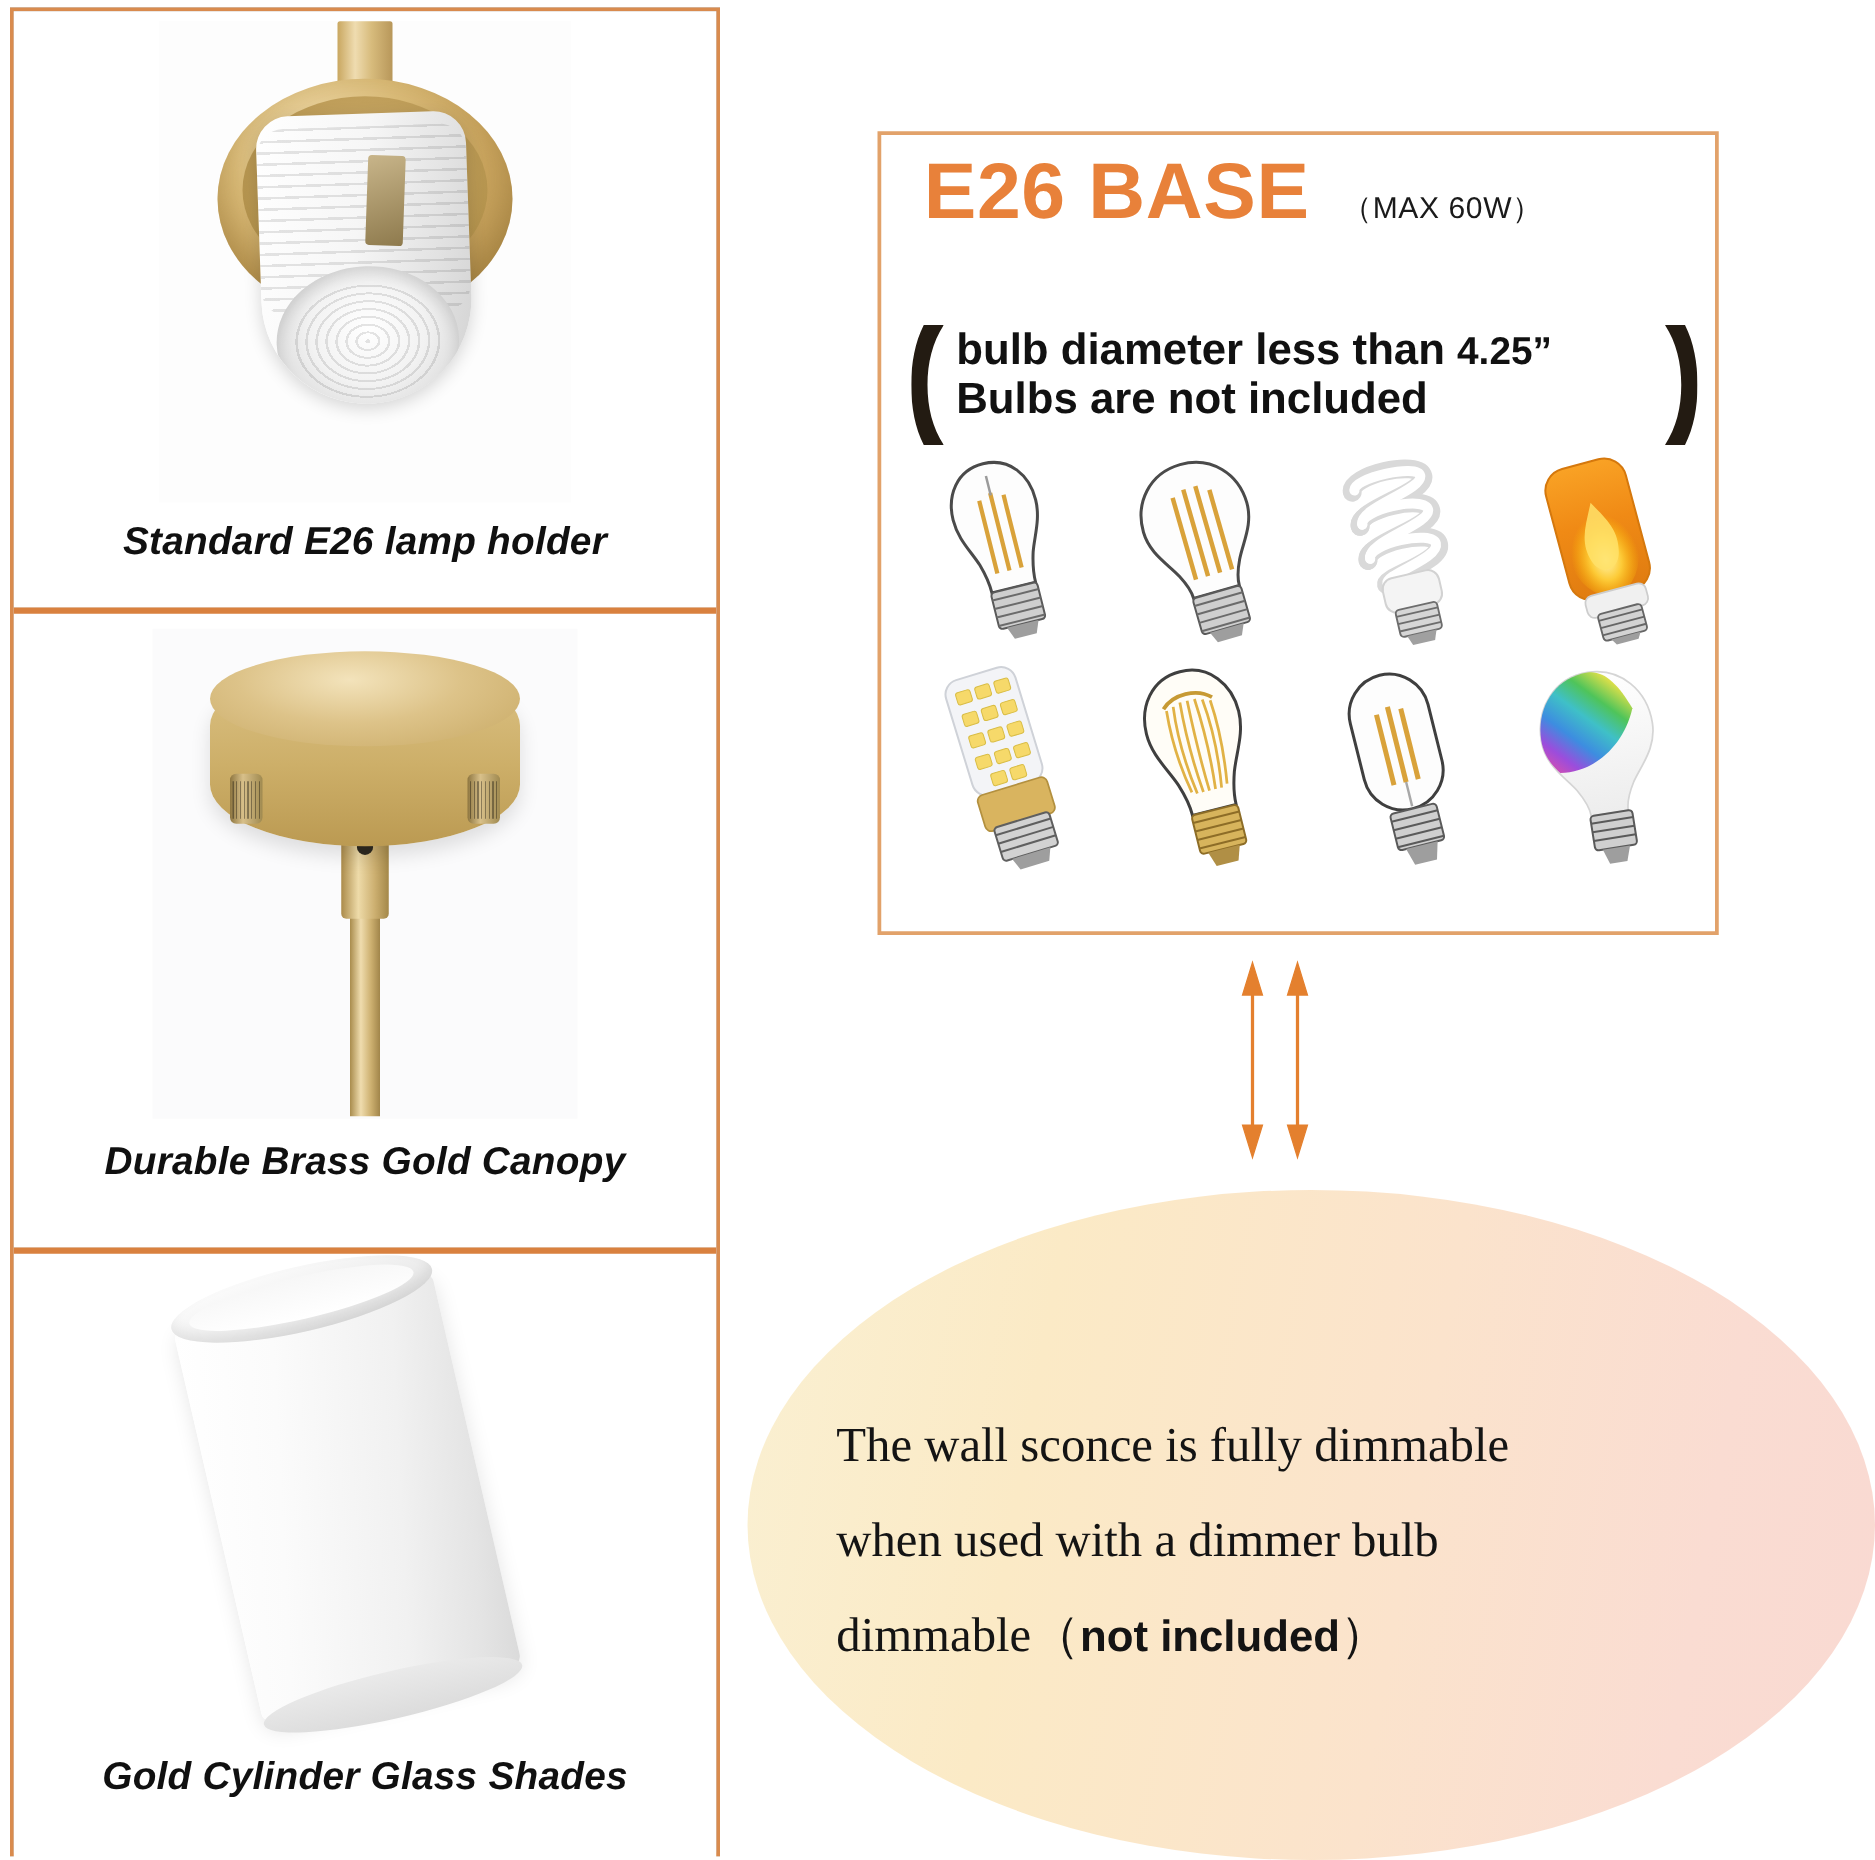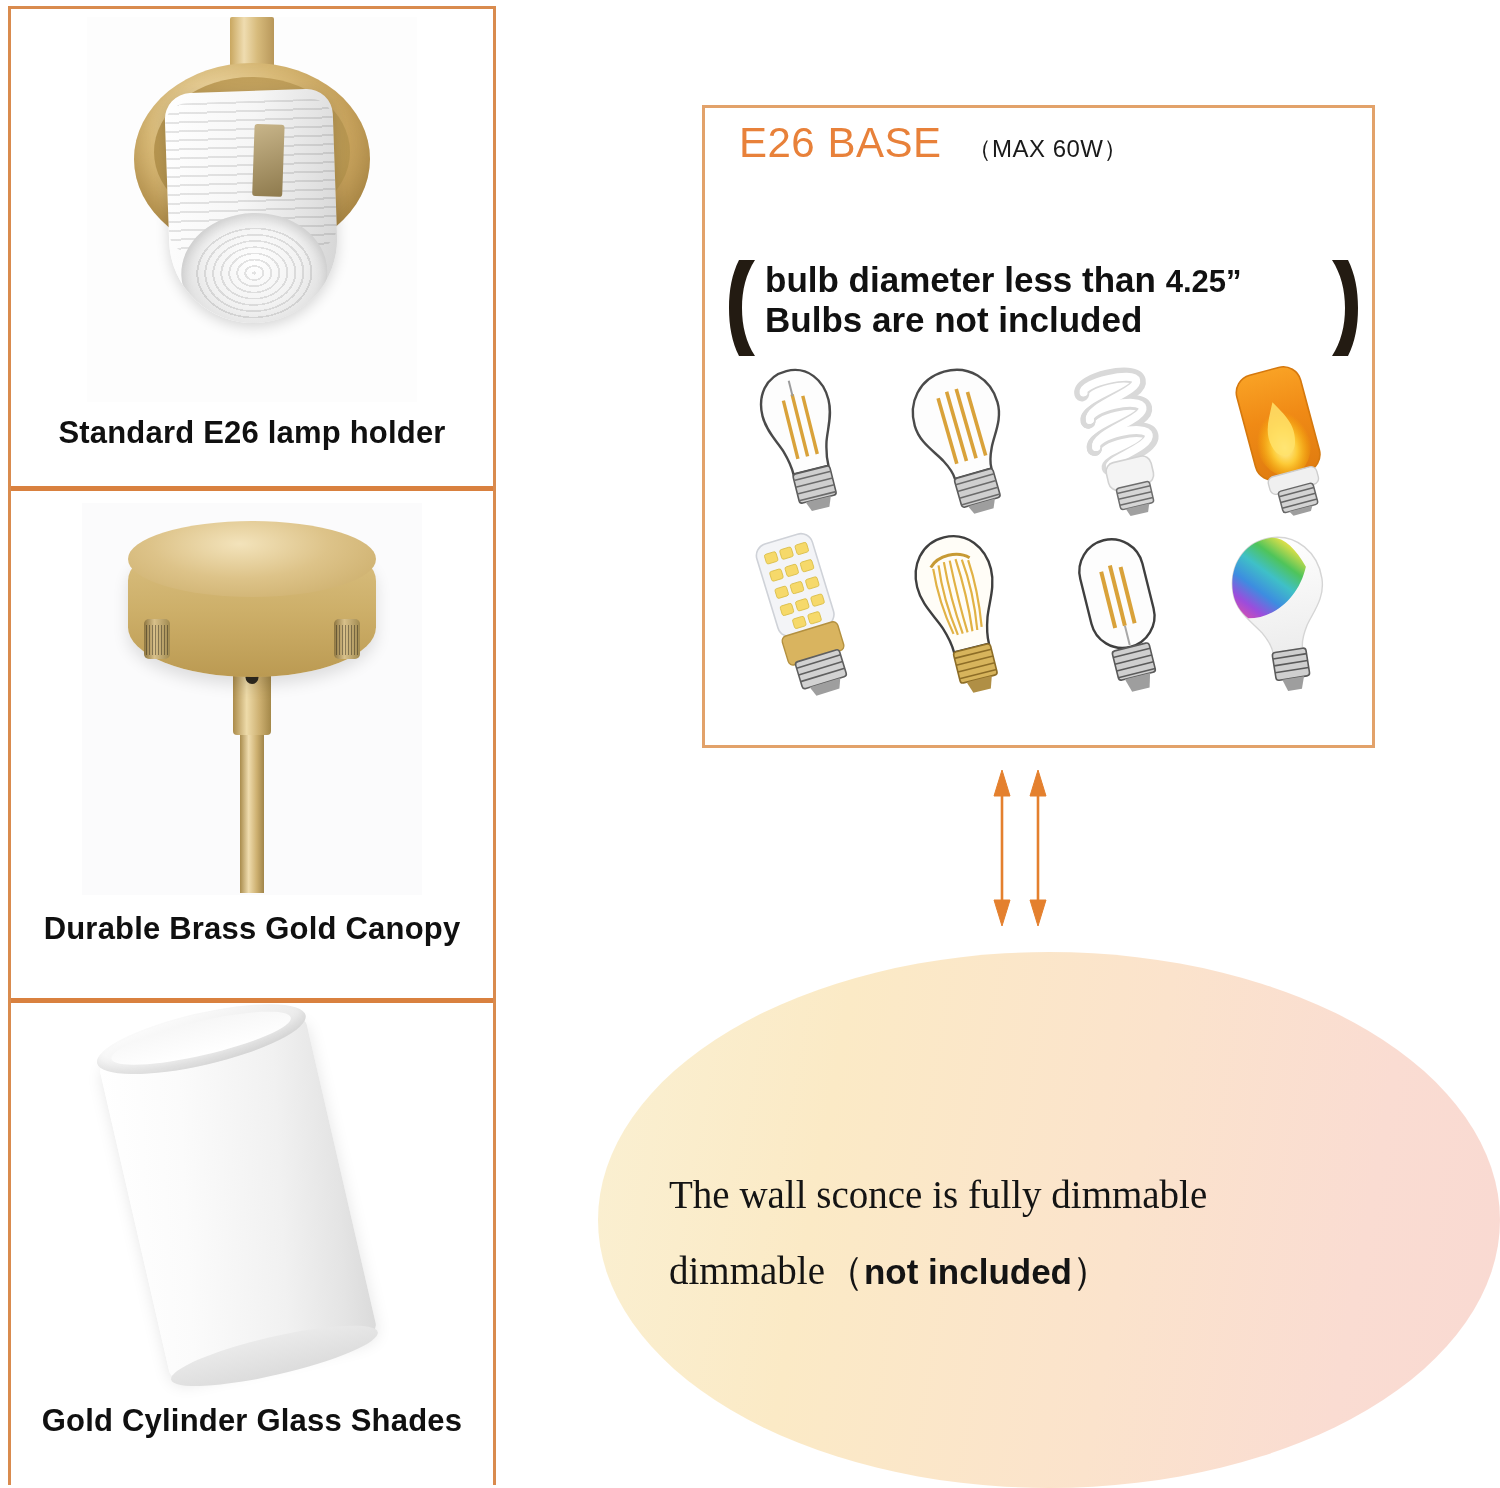--- a/index.html
+++ b/index.html
@@ -6,24 +6,25 @@
   html,body{margin:0;padding:0;background:#ffffff;}
   body{
     width:1500px;height:1488px;position:relative;overflow:hidden;
     font-family:"Liberation Sans", sans-serif;
     background:#ffffff;
   }
   .stage{position:absolute;inset:0;width:1500px;height:1488px;background:#fff;}
 
   
   .left-col{
-    position:absolute;left:8px;top:6px;width:488px;height:1479px;
+    position:absolute;left:8px;top:6px;width:568px;height:1479px;
     border:3px solid #D98B4E;
     box-sizing:border-box;
     background:#a3a3a3;
+    font-style:italic;
   }
   .left-panel{position:absolute;left:0;width:100%;box-sizing:border-box;background:#fff;}
   .lp1{top:0;height:477px;}
   .lp2{top:477px;height:512px;border-top:5px solid #D9813F;}
   .lp3{top:989px;height:490px;border-top:5px solid #D9813F;}
 
   .photo-wrap{position:absolute;left:0;right:0;display:flex;align-items:center;justify-content:center;}
   .caption{
     position:absolute;left:0;right:0;text-align:center;
     font-family:"Liberation Sans", sans-serif;
@@ -149,21 +150,21 @@
 
   
   .bulb-panel{
     position:absolute;left:702px;top:105px;width:673px;height:643px;
     border:3px solid #E2A26A;background:#fff;box-sizing:border-box;
   }
   .bp-head{position:absolute;left:34px;top:14px;right:18px;}
   .e26-row{display:flex;align-items:baseline;gap:26px;}
   .e26{
     font-family:"Liberation Sans", sans-serif;
-    font-weight:normal;font-size:42px;color:#E8813A;letter-spacing:.5px;line-height:1;
+    font-weight:bold;font-size:63px;color:#E8813A;letter-spacing:.5px;line-height:1;
   }
   .maxw{
     font-family:"Liberation Sans", sans-serif;
     font-size:24px;color:#1a1a1a;letter-spacing:.5px;line-height:1;
   }
   .rec{
     font-family:"Liberation Sans", sans-serif;
     font-weight:bold;font-size:49px;color:#111;line-height:1.08;margin-top:8px;letter-spacing:-.3px;
   }
   .bracket-block{
@@ -524,17 +525,18 @@
           <path d="M53 2 L61 28 H45 Z"></path>
           <path d="M53 158 L61 132 H45 Z"></path>
         </g>
       </g>
     </svg>
   </div>
 
   <div class="oval">
     <div class="oval-text">
       <div>The wall sconce is fully dimmable</div>
+      <div>when used with a dimmer bulb</div>
       <div><span>dimmable（</span><span class="b">not included</span><span>）</span></div>
     </div>
   </div>
 
 </div>
 
 </body></html>

